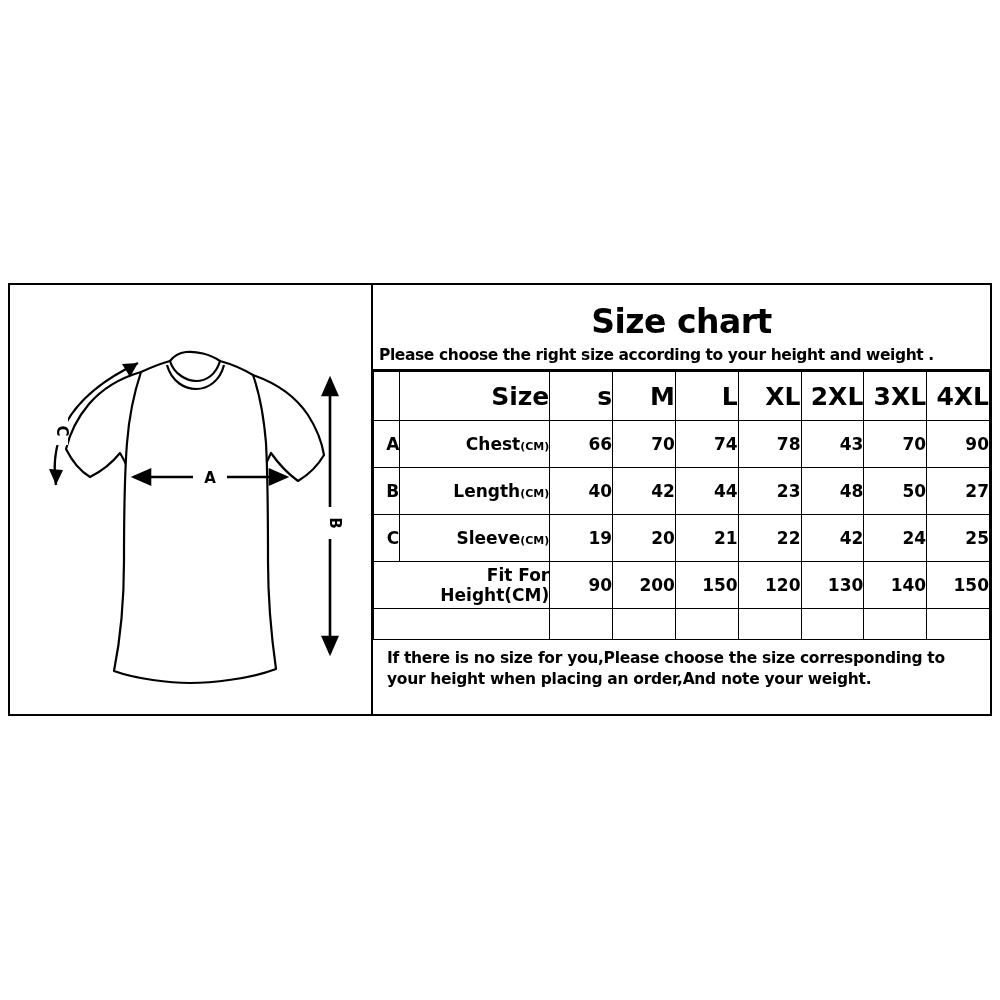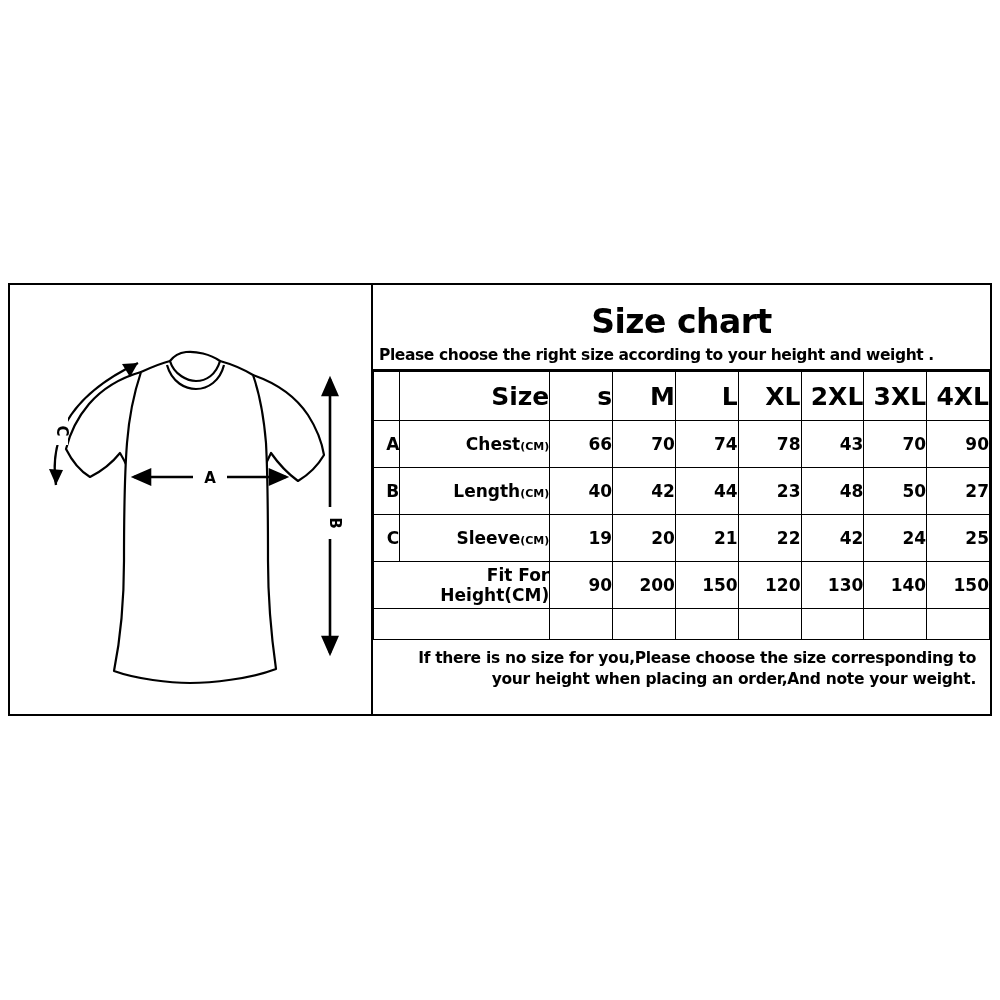--- a/index.html
+++ b/index.html
@@ -120,21 +120,21 @@
     text-align: center;
   }
   td.size-head {
     font-size: 25px;
   }
   td.val { font-size: 17px; }
   tr.blank-row td { height: 30px; }
 
   .note-bottom {
     flex: 1 1 auto;
-    text-align: right;
+    text-align: left;
     font-weight: bold;
     font-size: 15.5px;
     letter-spacing: -0.3px;
     line-height: 1.35;
     padding: 8px 14px 7px 14px;
     font-family: "DejaVu Sans", sans-serif;
   }
 </style>
 </head>
 <body>

